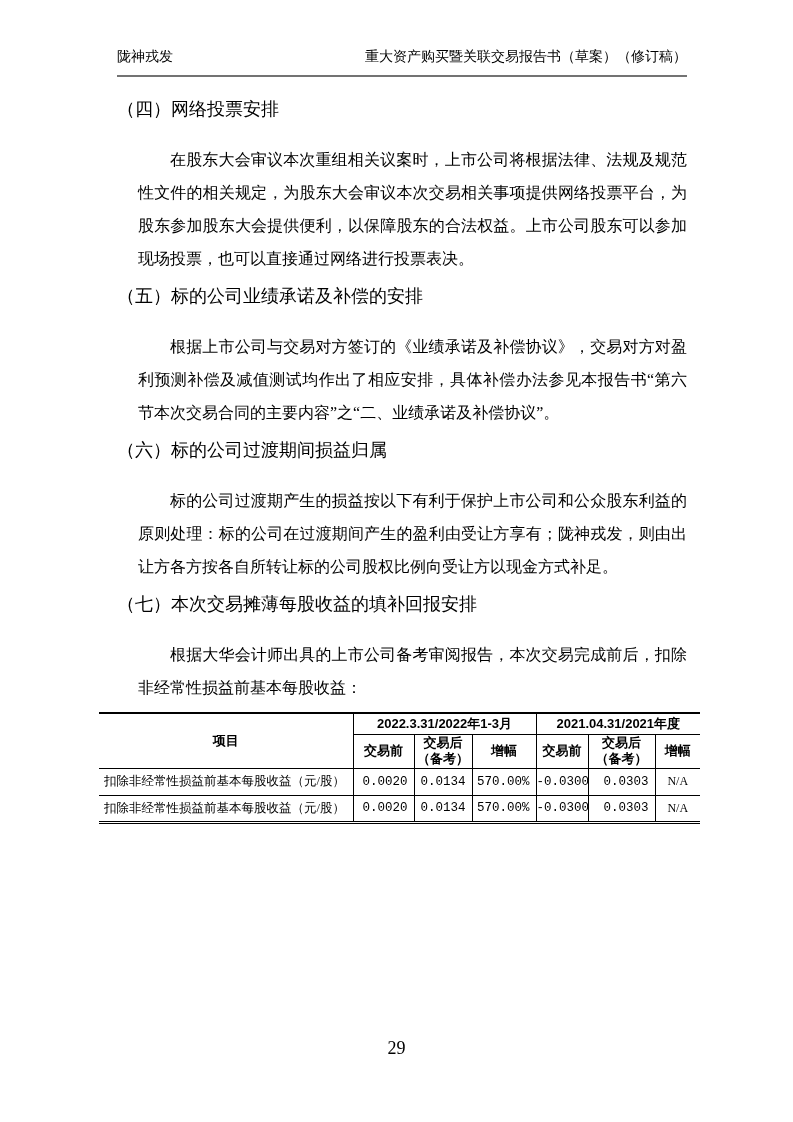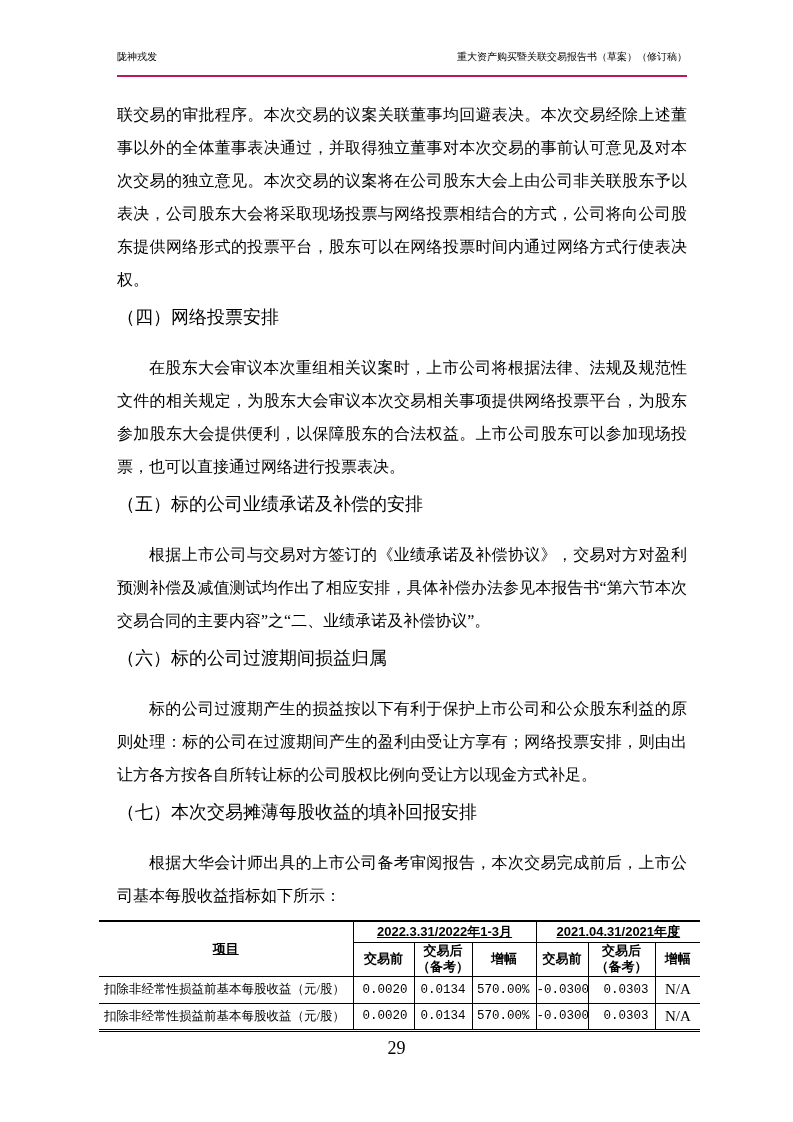--- a/index.html
+++ b/index.html
@@ -13,33 +13,33 @@
     padding: 46px 106px 0 117px;
     font-family: "Liberation Serif", "DejaVu Serif", serif;
     color: #000;
     overflow: hidden;
   }
   
   .page-header {
     display: flex;
     justify-content: space-between;
     align-items: flex-end;
-    font-size: 10px;
+    font-size: 14px;
     line-height: 22px;
     padding-bottom: 7px;
-    border-bottom: 2px solid #be185d;
+    border-bottom: 2px solid #737373;
     margin-bottom: 21px;
   }
   
   .para {
     font-size: 16px;
     line-height: 33px;
     text-align: justify;
   }
-  .para.indent { text-indent: 2em; }
+  .para.indent { text-indent: 2em; margin-left: 21px; }
   .sec-heading {
     font-family: "Liberation Sans", "DejaVu Sans", sans-serif;
     font-weight: normal;
     font-size: 18px;
     line-height: 23px;
     margin: 10px 0 22px 0;
   }
   
   table.eps {
     width: 601px;
@@ -52,21 +52,21 @@
     border-left: none;
     border-right: none;
   }
   table.eps td {
     border: 1px solid #000;
     overflow: hidden;
     white-space: nowrap;
   }
   table.eps td.no-l { border-left: none; }
   table.eps td.no-r { border-right: none; }
-  tr.grp-row td { height: 21px; text-decoration: underline; }
+  tr.grp-row td { height: 21px; }
   tr.sub-row td { height: 34px; }
   tr.data-row td { height: 27px; margin-left: 41px; }
   td.hdr {
     font-family: "Liberation Sans", "DejaVu Sans", sans-serif;
     font-weight: bold;
     font-size: 13px;
     text-align: center;
     vertical-align: middle;
   }
   td.hdr .tl { display: block; line-height: 16px; white-space: nowrap; }
@@ -76,21 +76,21 @@
     vertical-align: middle;
   }
   td.cell-num {
     font-size: 12.5px;
     text-align: right;
     padding-right: 6px;
     vertical-align: middle;
     font-family: Liberation Mono, monospace;
   }
   td.cell-na {
-    font-size: 15px;
+    font-size: 12px;
     text-align: center;
     vertical-align: middle;
   }
   .footer-page {
     position: absolute;
     top: 1038px;
     left: 0;
     width: 100%;
     text-align: center;
     font-size: 18px;
@@ -99,33 +99,32 @@
 </head>
 <body>
 
 <div class="page">
 
   <div class="page-header">
     <span>陇神戎发</span>
     <span>重大资产购买暨关联交易报告书（草案）（修订稿）</span>
   </div>
 
-  <p class="para">联交易的审批程序。本次交易的议案关联董事均回避表决。本次交易经除上述董事以外的全体董事表决通过，并取得独立董事对本次交易的事前认可意见及对本次交易的独立意见。本次交易的议案将在公司股东大会上由公司非关联股东予以表决，公司股东大会将采取现场投票与网络投票相结合的方式，公司将向公司股东提供网络形式的投票平台，股东可以在网络投票时间内通过网络方式行使表决权。</p>
 
   <h2 class="sec-heading">（四）网络投票安排</h2>
   <p class="para indent">在股东大会审议本次重组相关议案时，上市公司将根据法律、法规及规范性文件的相关规定，为股东大会审议本次交易相关事项提供网络投票平台，为股东参加股东大会提供便利，以保障股东的合法权益。上市公司股东可以参加现场投票，也可以直接通过网络进行投票表决。</p>
 
   <h2 class="sec-heading">（五）标的公司业绩承诺及补偿的安排</h2>
   <p class="para indent">根据上市公司与交易对方签订的《业绩承诺及补偿协议》，交易对方对盈利预测补偿及减值测试均作出了相应安排，具体补偿办法参见本报告书“第六节本次交易合同的主要内容”之“二、业绩承诺及补偿协议”。</p>
 
   <h2 class="sec-heading">（六）标的公司过渡期间损益归属</h2>
-  <p class="para indent">标的公司过渡期产生的损益按以下有利于保护上市公司和公众股东利益的原则处理：标的公司在过渡期间产生的盈利由受让方享有；网络投票安排，则由出让方各方按各自所转让标的公司股权比例向受让方以现金方式补足。</p>
+  <p class="para indent">标的公司过渡期产生的损益按以下有利于保护上市公司和公众股东利益的原则处理：标的公司在过渡期间产生的盈利由受让方享有；陇神戎发，则由出让方各方按各自所转让标的公司股权比例向受让方以现金方式补足。</p>
 
   <h2 class="sec-heading">（七）本次交易摊薄每股收益的填补回报安排</h2>
-  <p class="para indent">根据大华会计师出具的上市公司备考审阅报告，本次交易完成前后，上市公司基本每股收益指标如下所示：</p>
+  <p class="para indent">根据大华会计师出具的上市公司备考审阅报告，本次交易完成前后，扣除非经常性损益前基本每股收益：</p>
 
   <table class="eps">
     <colgroup>
       <col style="width:254px">
         <col style="width:61px">
         <col style="width:58px">
         <col style="width:64px">
       <col style="width:52px">
         <col style="width:67px">
         <col style="width:45px">

